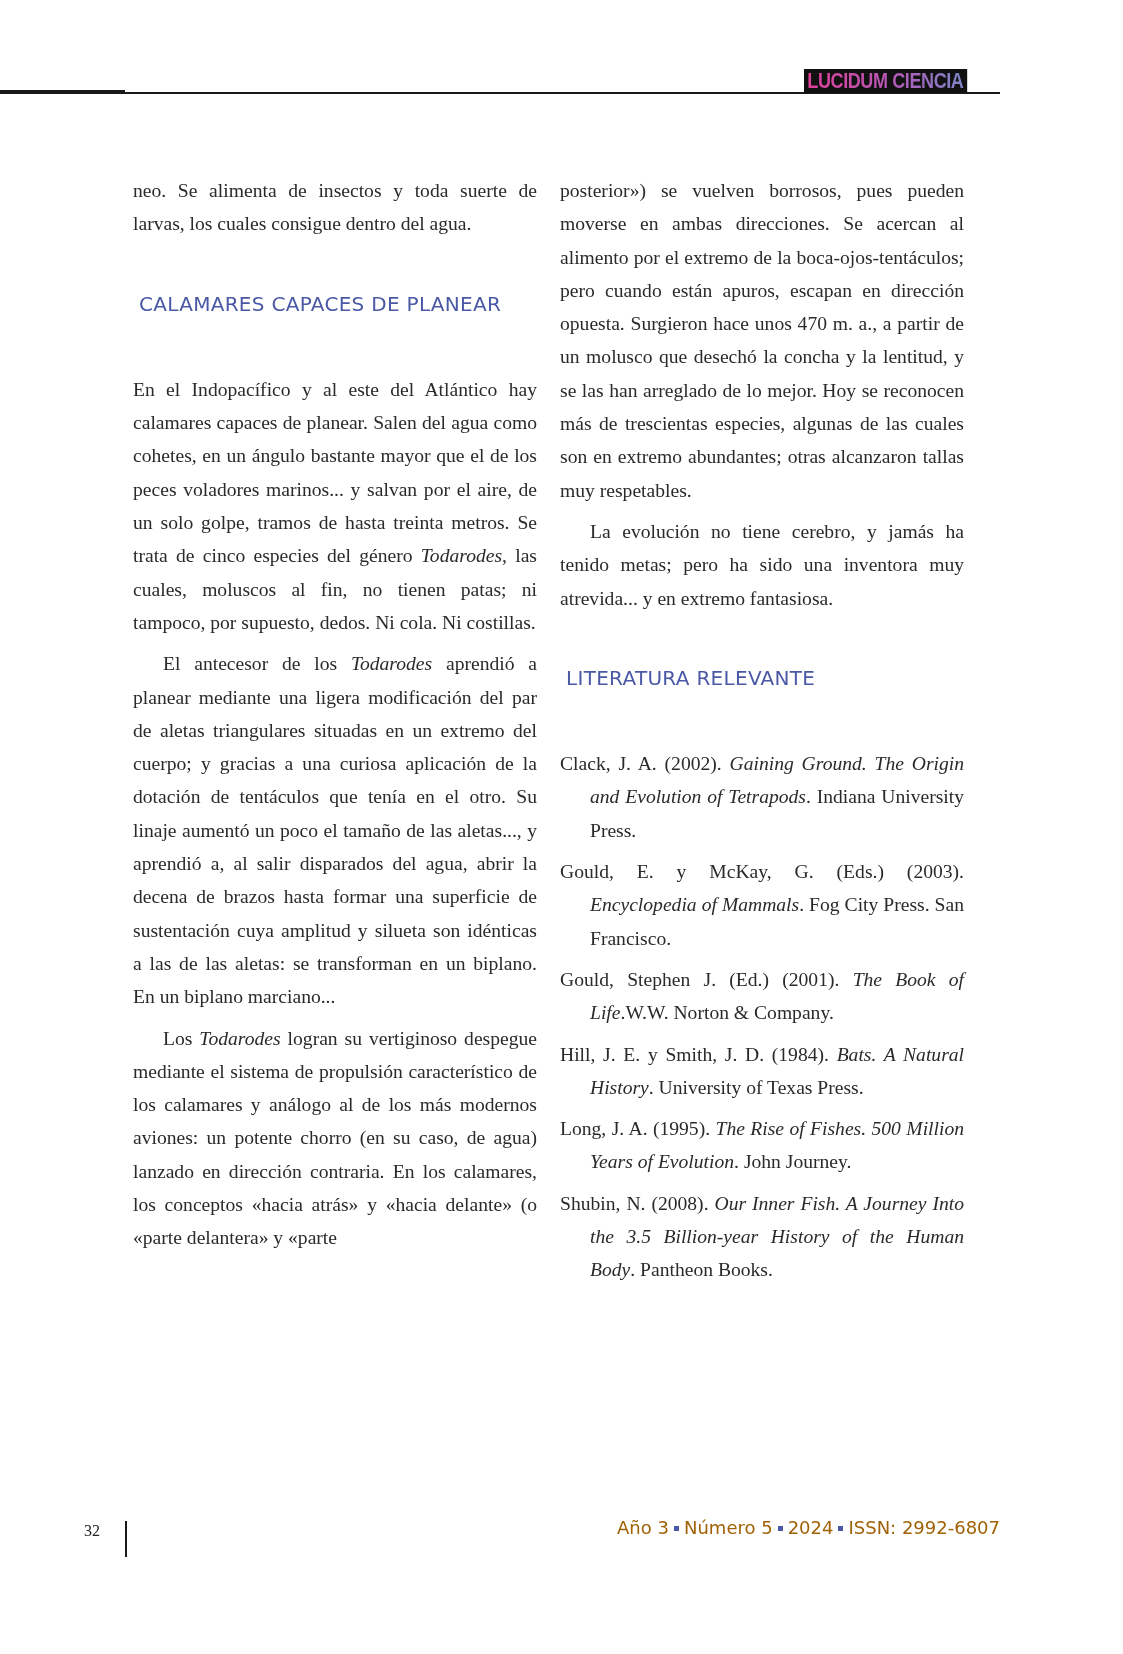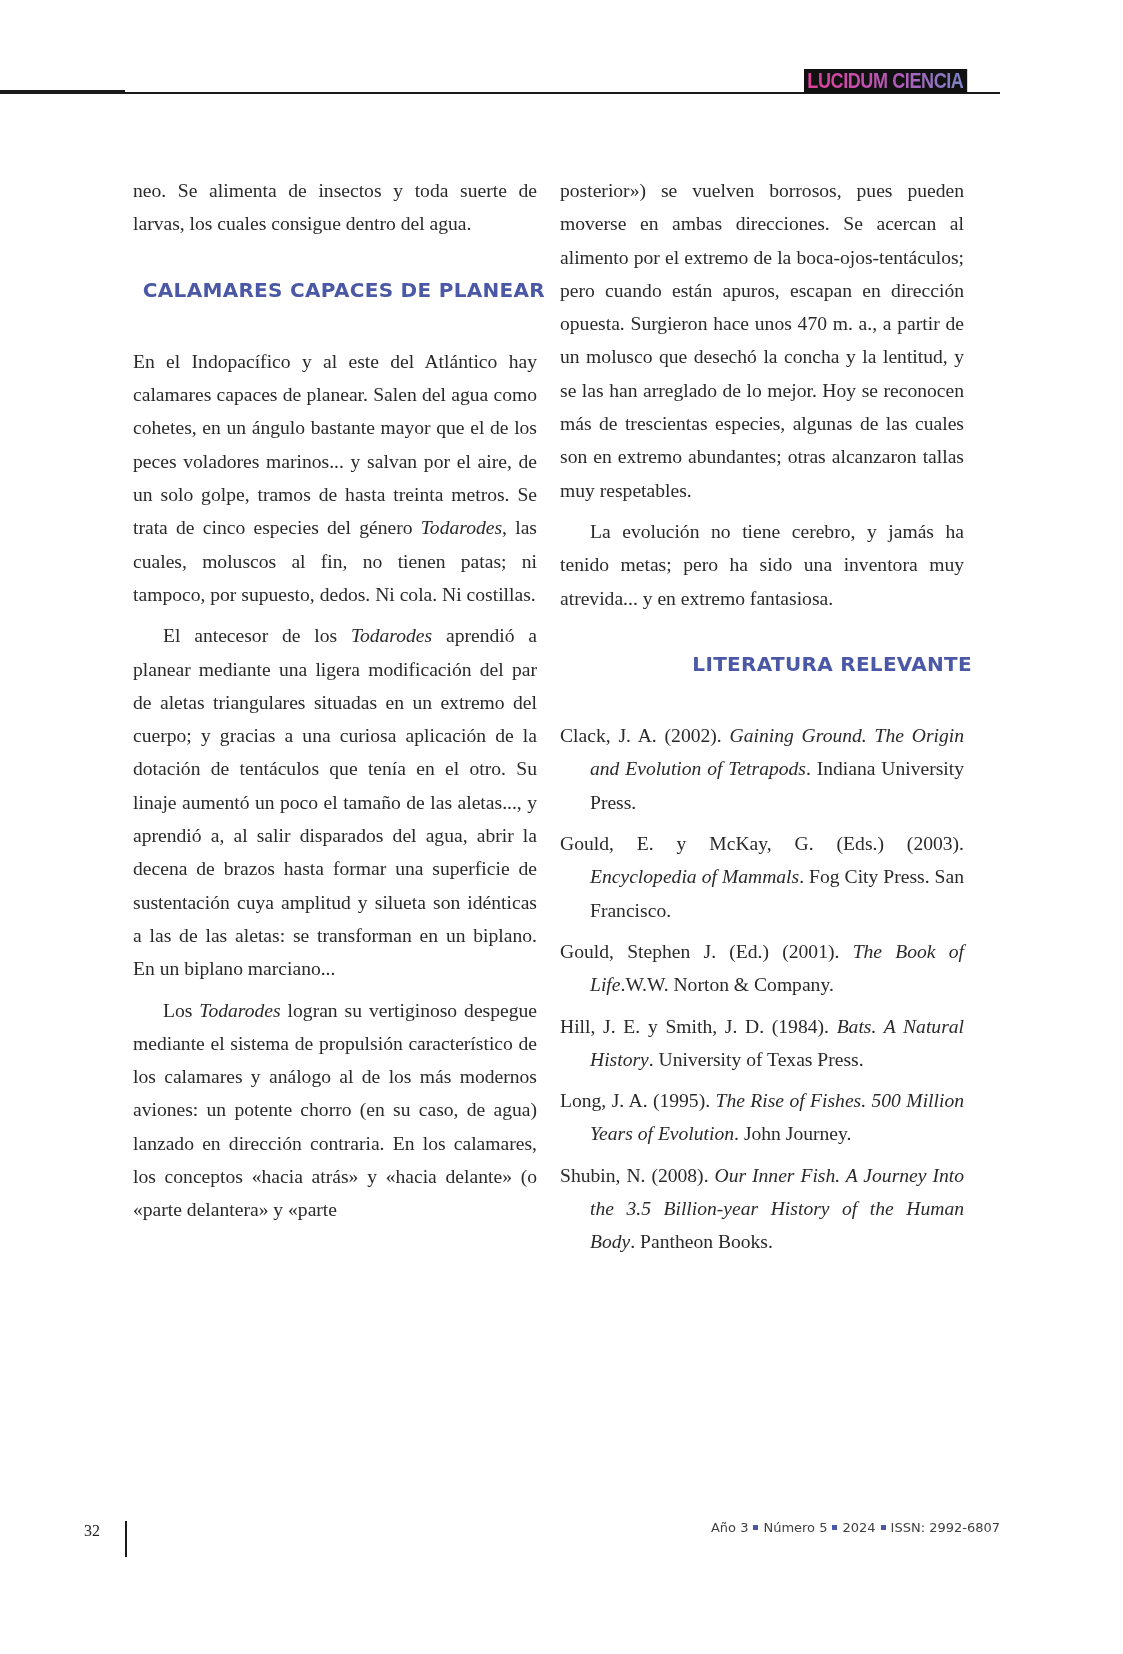--- a/index.html
+++ b/index.html
@@ -12,29 +12,29 @@
           font-size:22px; line-height:24px; letter-spacing:-0.5px; transform:scaleX(0.82);
           transform-origin:left top; white-space:nowrap; }
   .logo span { background:linear-gradient(90deg,#e0409a 0%,#b559b8 55%,#7d86c8 100%);
                -webkit-background-clip:text; background-clip:text; color:transparent; }
   .col { position:absolute; top:166px; width:420px; font-family:"Liberation Serif", serif;
          font-size:19.6px; line-height:33.3px; color:#2a2a2a; }
   .col.left { left:125px; }
   .col.right { left:552px; }
   .col p { margin:8px; text-align:justify; }
   .col p.indent { text-indent:30px; }
-  .h2 { font-family:"DejaVu Sans", sans-serif; font-weight:bold; color:#4a58a6;
-        font-size:20px; letter-spacing:0.3px; margin:0;text-align:right; }
+  .h2 { font-family:"DejaVu Sans", sans-serif; font-weight:normal; color:#4a58a6;
+        font-size:20px; letter-spacing:0.3px; margin:14px; }
   .ref { padding-left:30px; text-indent:-30px; text-align:justify; margin:0; }
   i { font-style:italic; }
   .footer-num { position:absolute; left:84px; top:1522px; font-family:"Liberation Serif", serif;
                 font-size:16px; color:#222; }
   .footer-bar { position:absolute; left:125px; top:1521px; width:2px; height:36px; background:#1a1a1a; }
   .footer-r { position:absolute; right:123px; top:1518px; text-align:right;
-              font-family:"DejaVu Sans", sans-serif; font-size:13px; line-height:20px; color:#404040; }
+              font-family:"DejaVu Sans", sans-serif; font-size:18px; line-height:20px; color:#a16207; }
   .sq { display:inline-block; width:5px; height:5px; background:#4a58a6; margin:0 5px 2px 5px; vertical-align:middle; }
 </style>
 </head>
 <body>
 
 <div class="hdr-thick"></div>
 <div class="hdr-thin"></div>
 <div class="logo"><span>LUCIDUM CIENCIA</span></div>
 
 <div class="col left">

